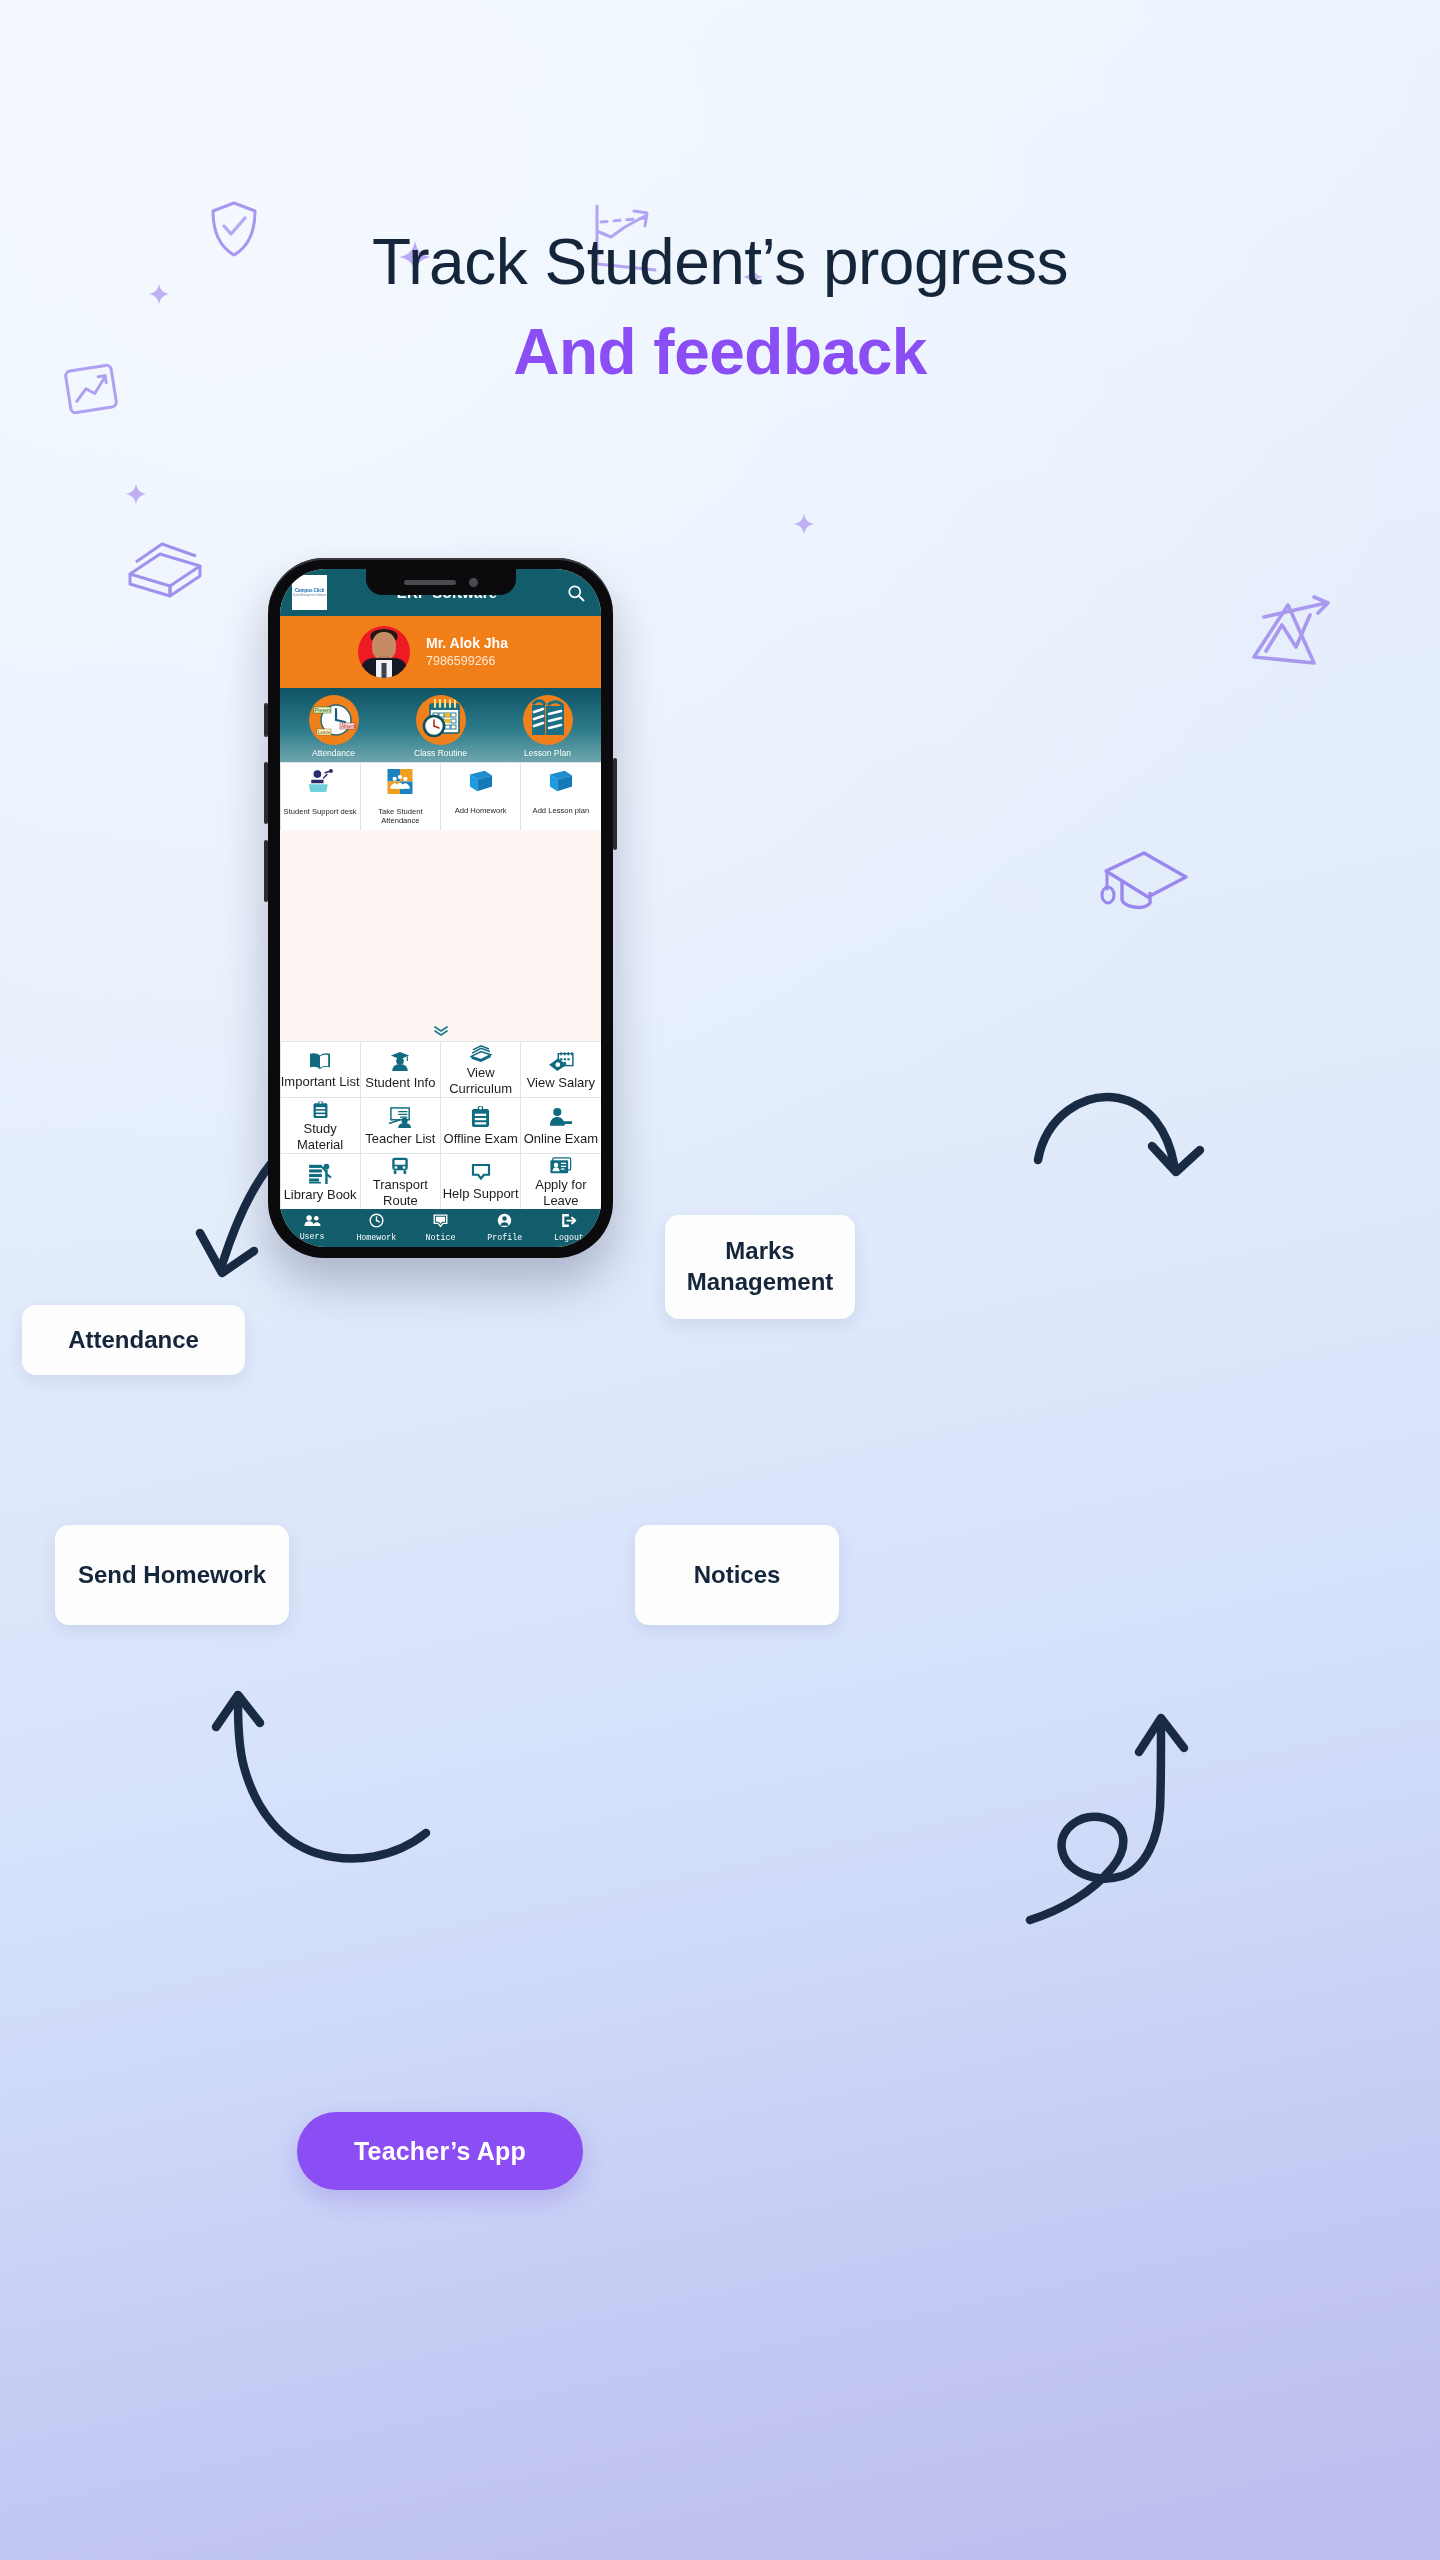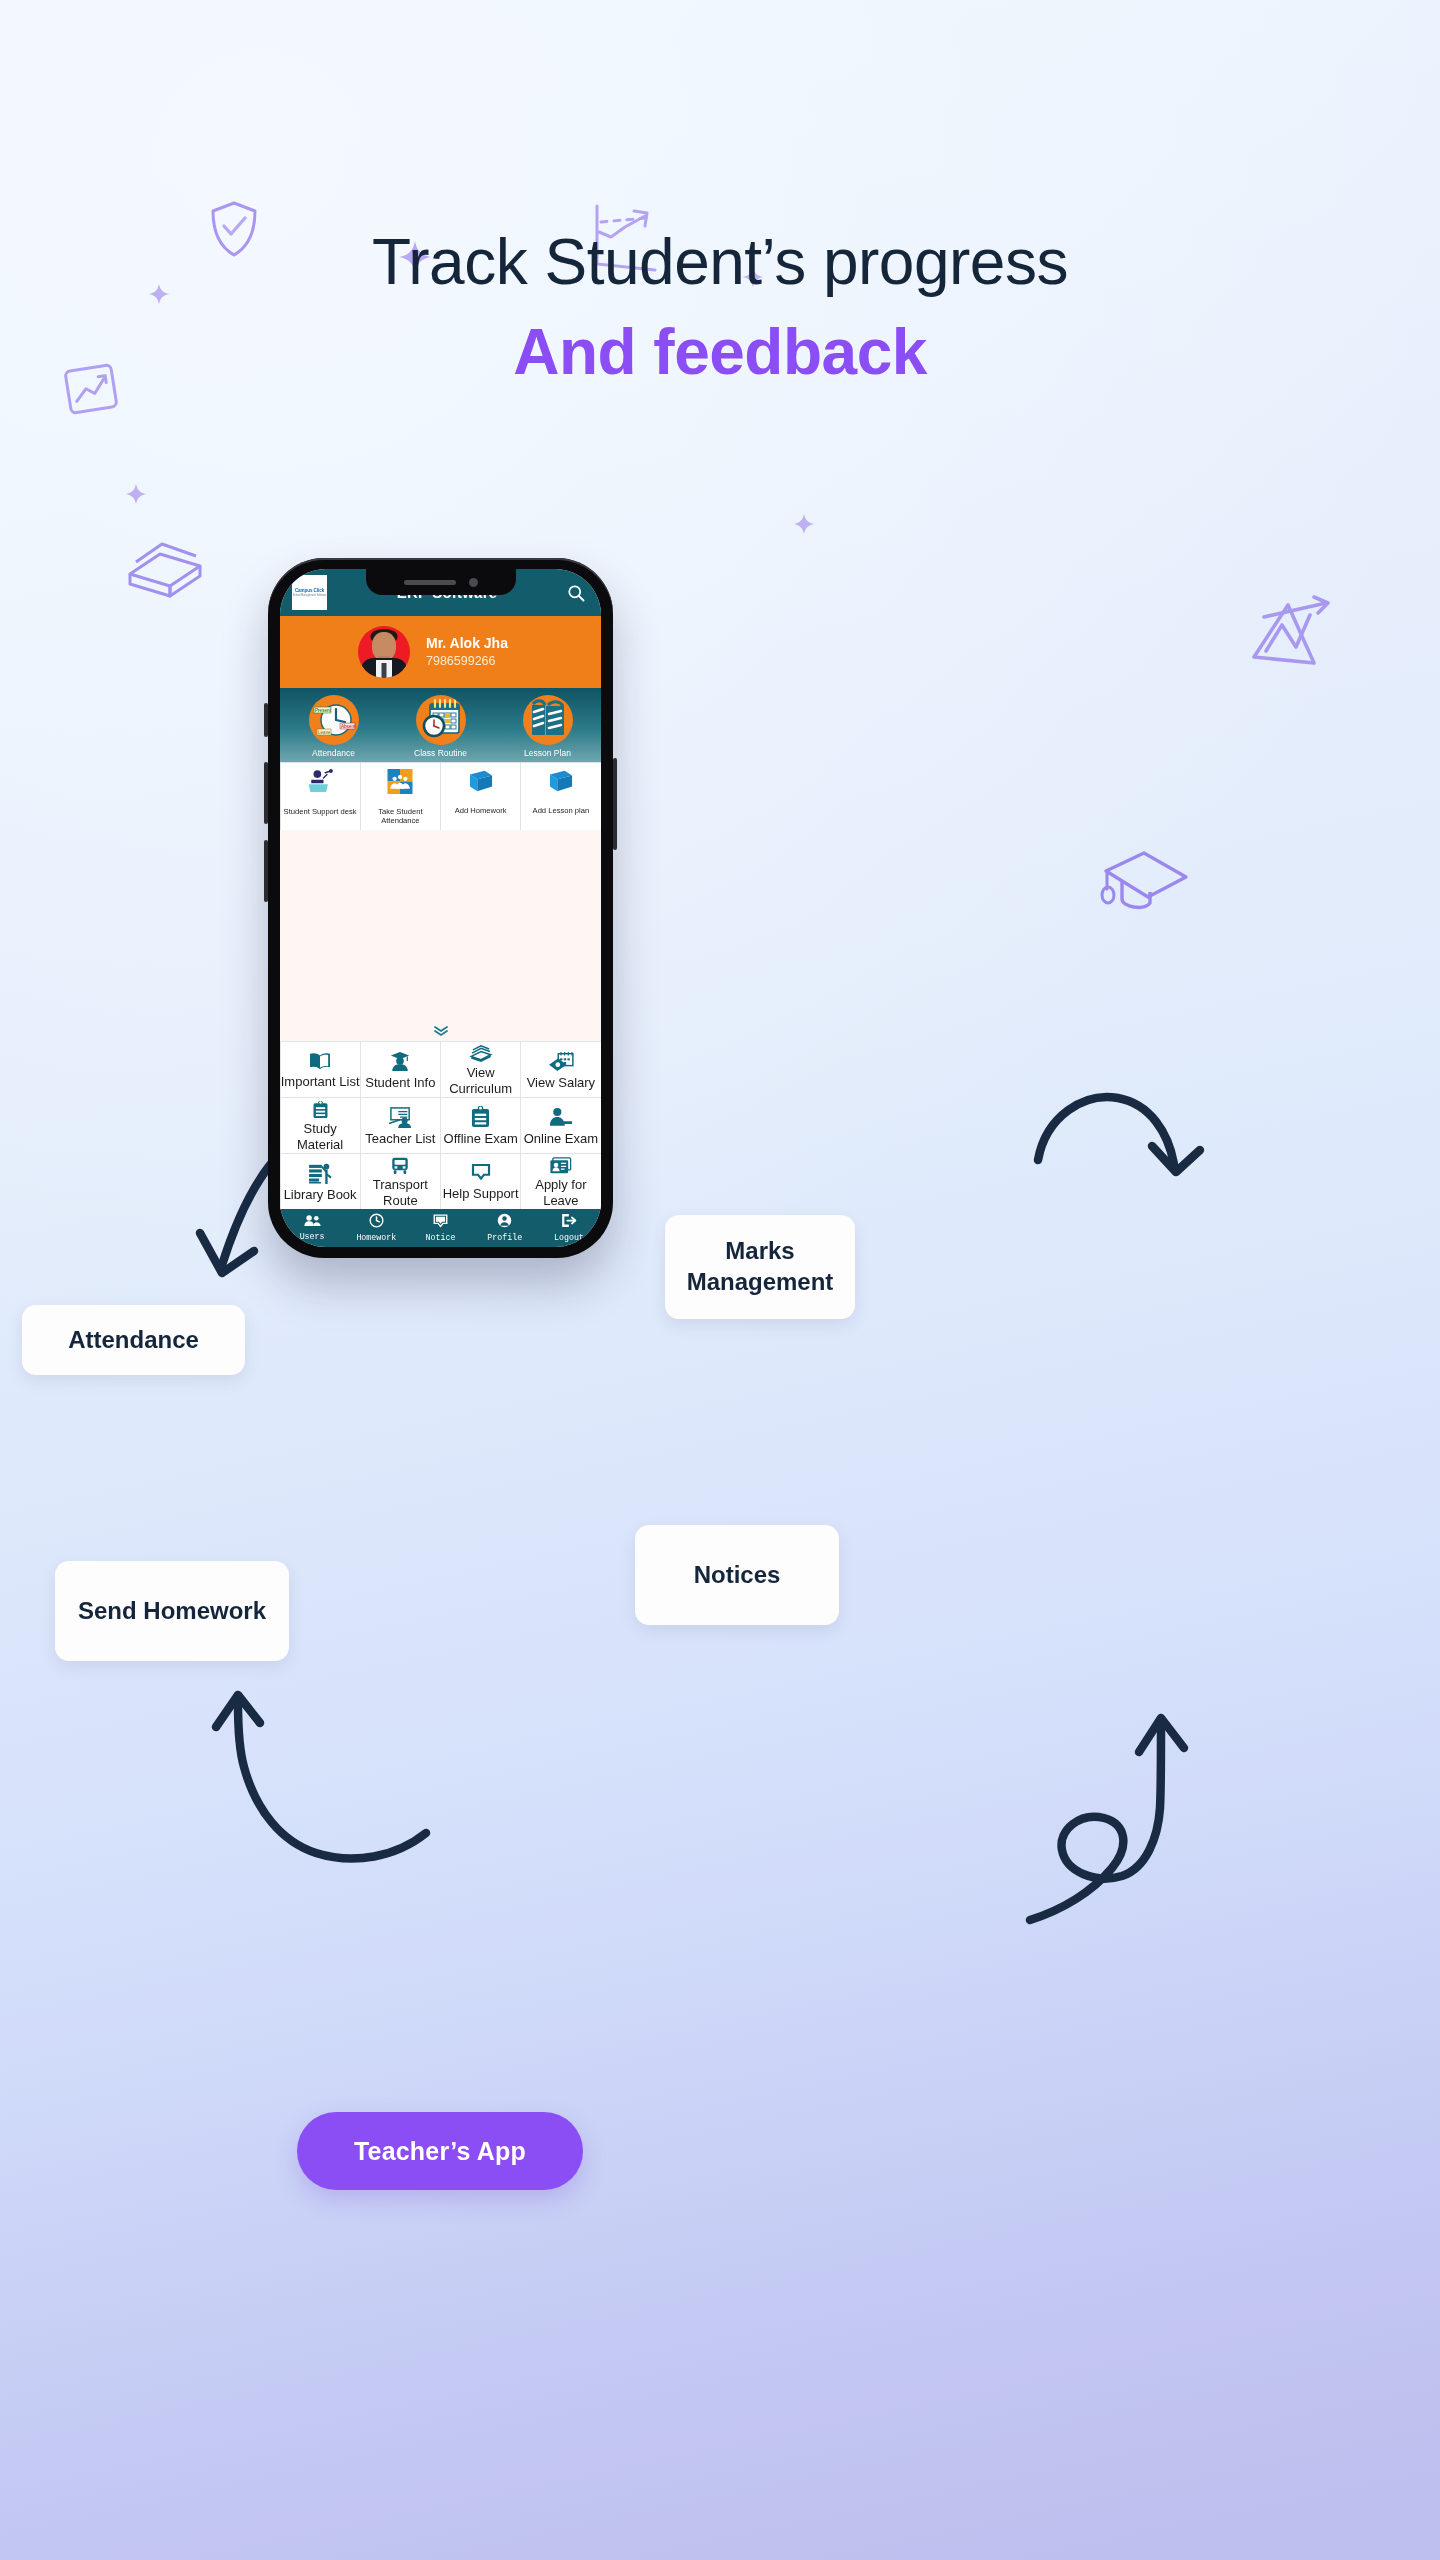--- a/index.html
+++ b/index.html
@@ -198,21 +198,21 @@
     box-shadow:0 6px 16px rgba(60,60,110,.10);
     display:flex; align-items:center; justify-content:center;
     text-align:center;
     color:#15263c;
     font-weight:700;
     font-size:24px;
     line-height:1.28;
     padding:10px 14px;
   }
   #c-attendance { left:22px;  top:1305px; width:223px; height:70px; }
-  #c-send      { left:55px;  top:1525px; width:234px; height:100px;margin-top:36px; }
+  #c-send      { left:55px;  top:1525px; width:234px; height:100px; }
   #c-marks     { left:665px; top:1215px; width:190px; height:104px; }
   #c-notices   { left:635px; top:1525px; width:204px; height:100px; }
 
   
   .cta {
     position:absolute; left:297px; top:2112px;
     width:286px; height:78px;
     background:#8b4ef5;
     border-radius:40px;
     color:#fff; font-size:25px; font-weight:700;

